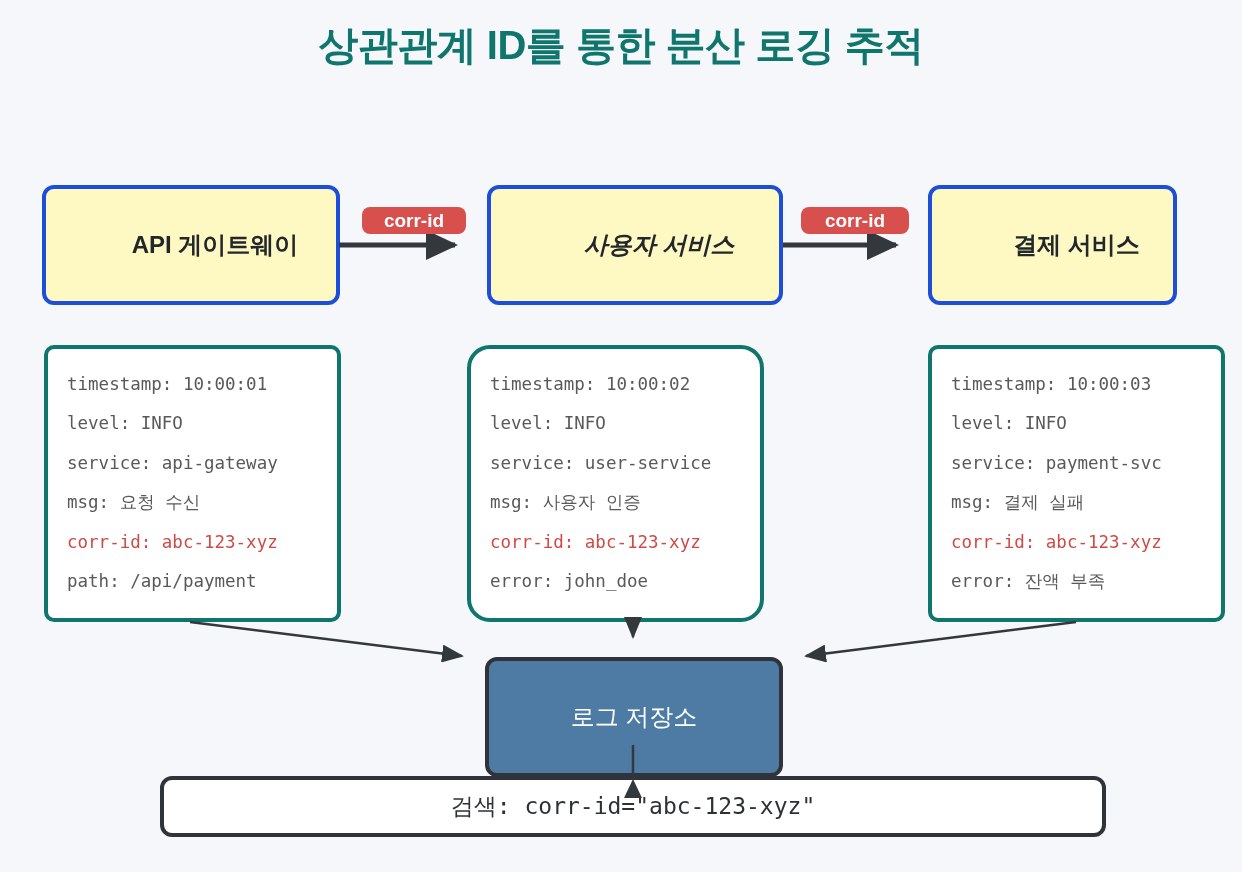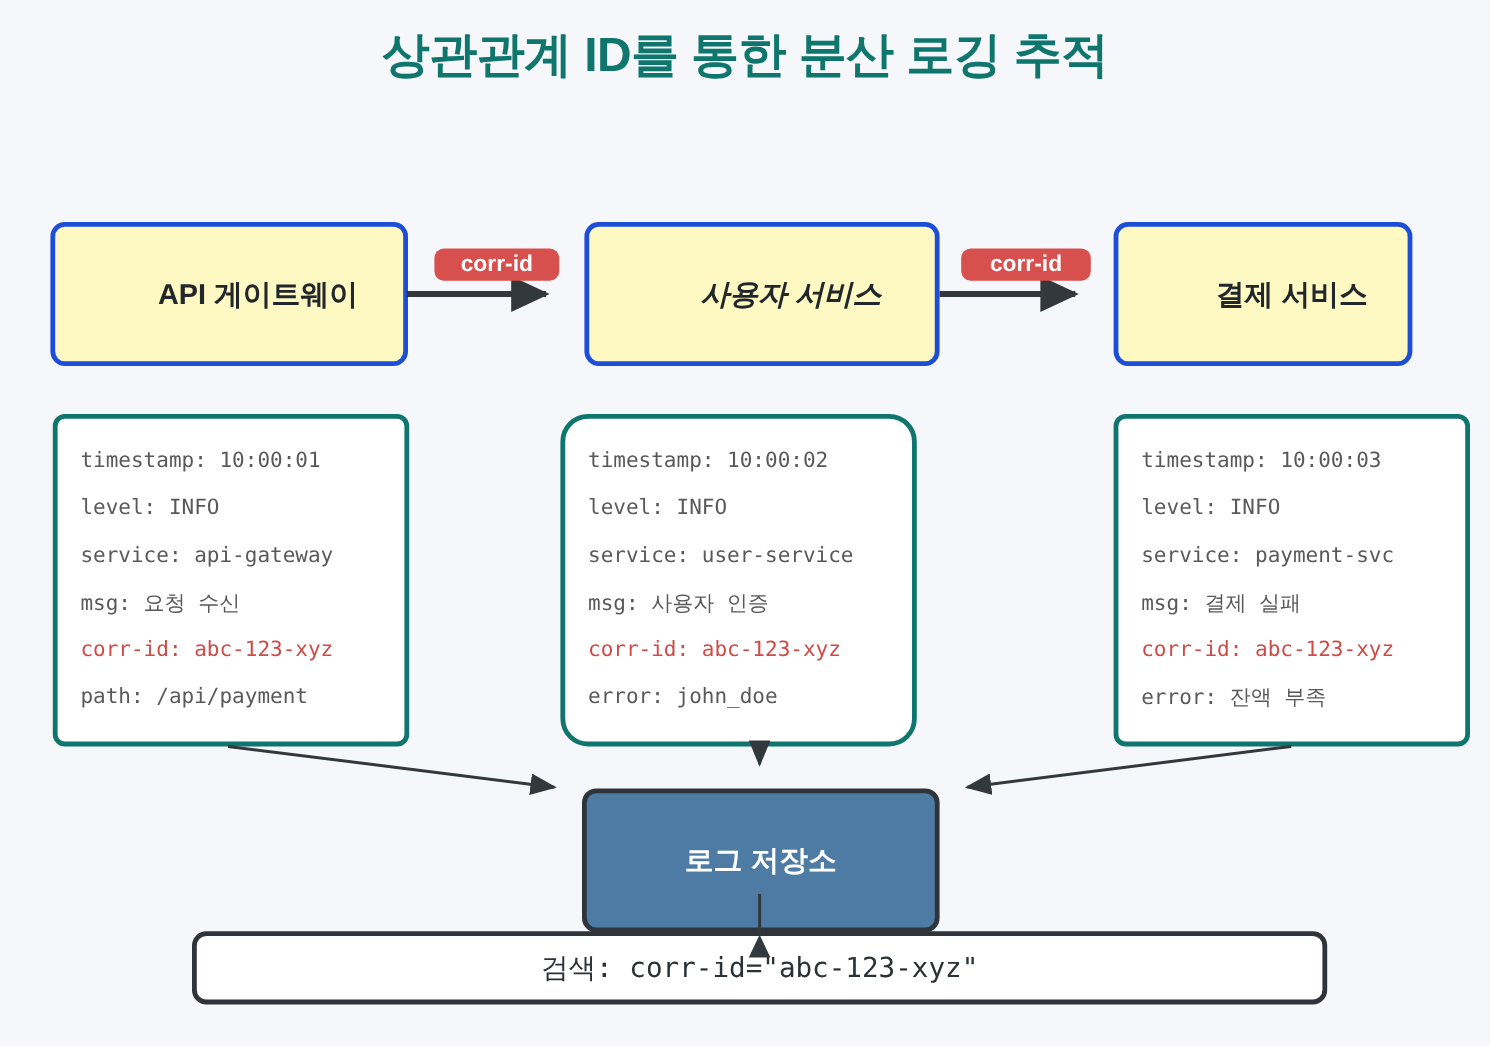--- a/index.html
+++ b/index.html
@@ -46,21 +46,21 @@
     height: 39.5px; display: flex; align-items: center;
     font-family: "DejaVu Sans Mono", "Liberation Mono", monospace, sans-serif;
     font-size: 17.5px; color: #595959; white-space: pre;
   }
   .log-line.red { color: #cf4b47; }
 
   .store-box {
     position: absolute; left: 485px; top: 657px; width: 298px; height: 120px;
     background: #4e7ba3; border: 4px solid #2e3439; border-radius: 12px;
     display: flex; align-items: center; justify-content: center;
-    font-size: 24px; font-weight: 700; color: #ffffff; z-index: 3;
+    font-size: 24px; font-weight: 400; color: #ffffff; z-index: 3;
   }
 
   .search-box {
     position: absolute; left: 160px; top: 776px; width: 946px; height: 61px;
     background: #ffffff; border: 4px solid #2e3439; border-radius: 12px;
     display: flex; align-items: center; justify-content: center;
     font-family: "DejaVu Sans Mono", "Liberation Mono", monospace, sans-serif;
     font-size: 23px; color: #2c3136; z-index: 3;
   }
 

